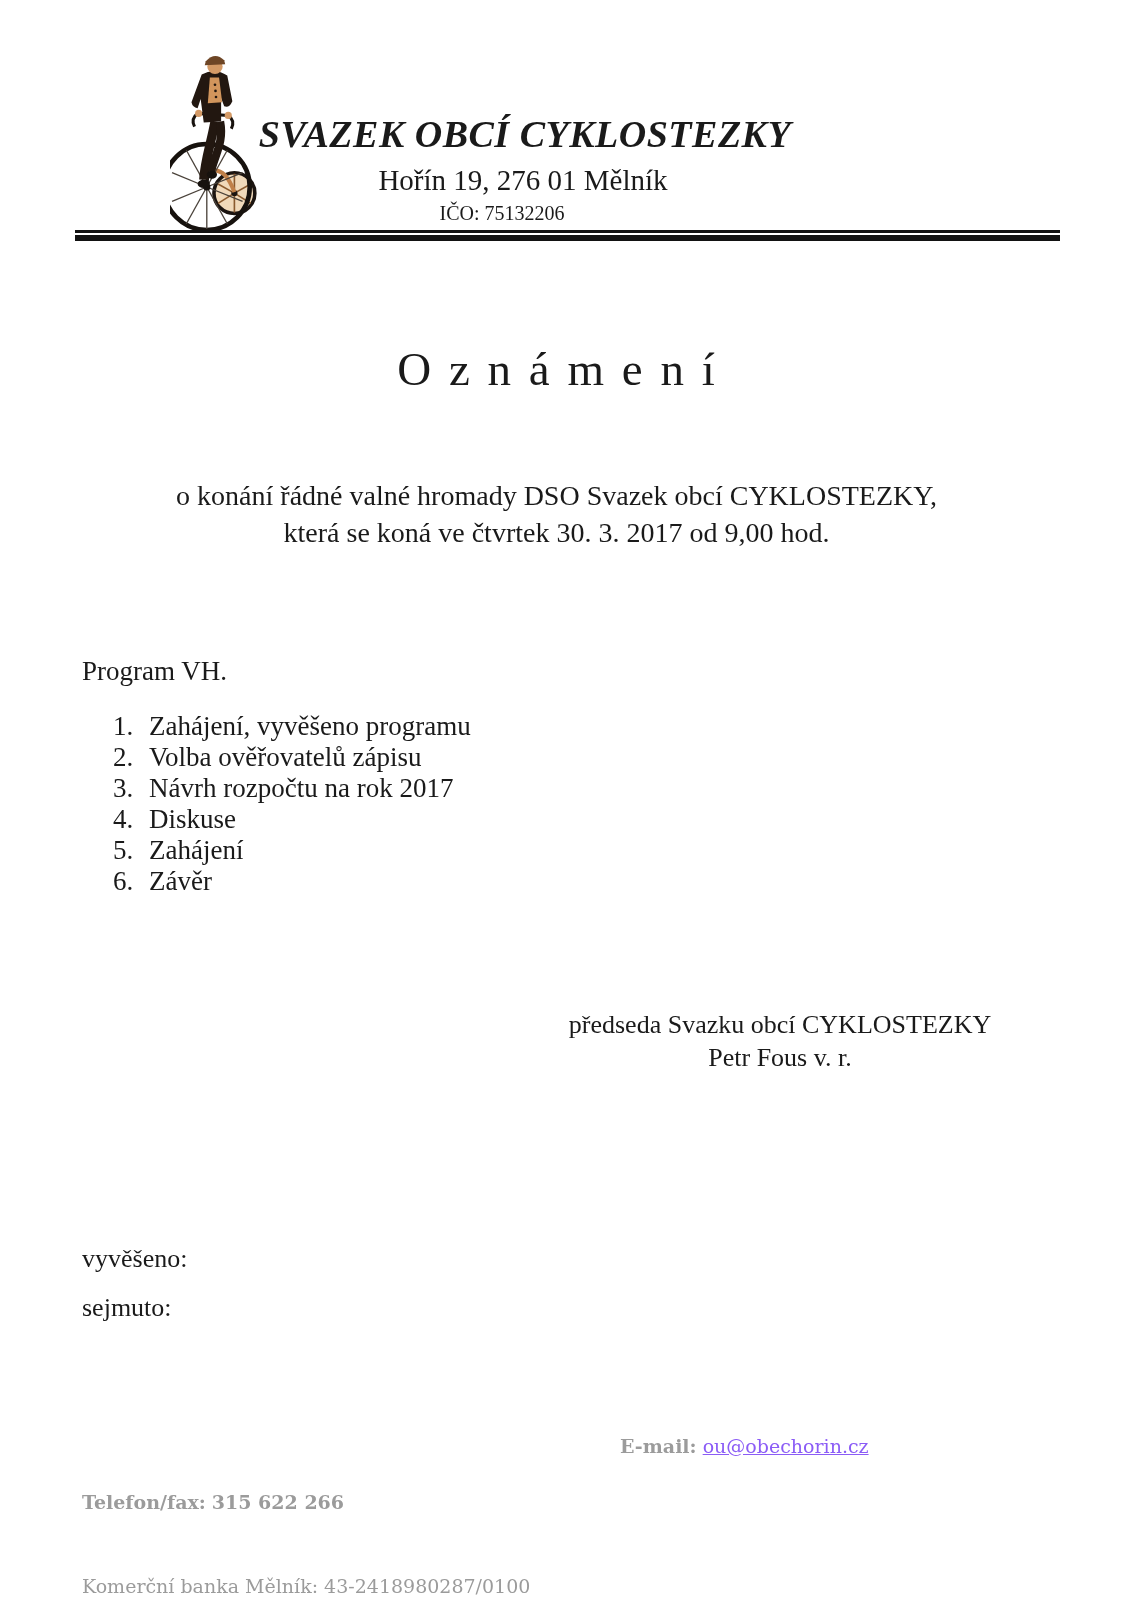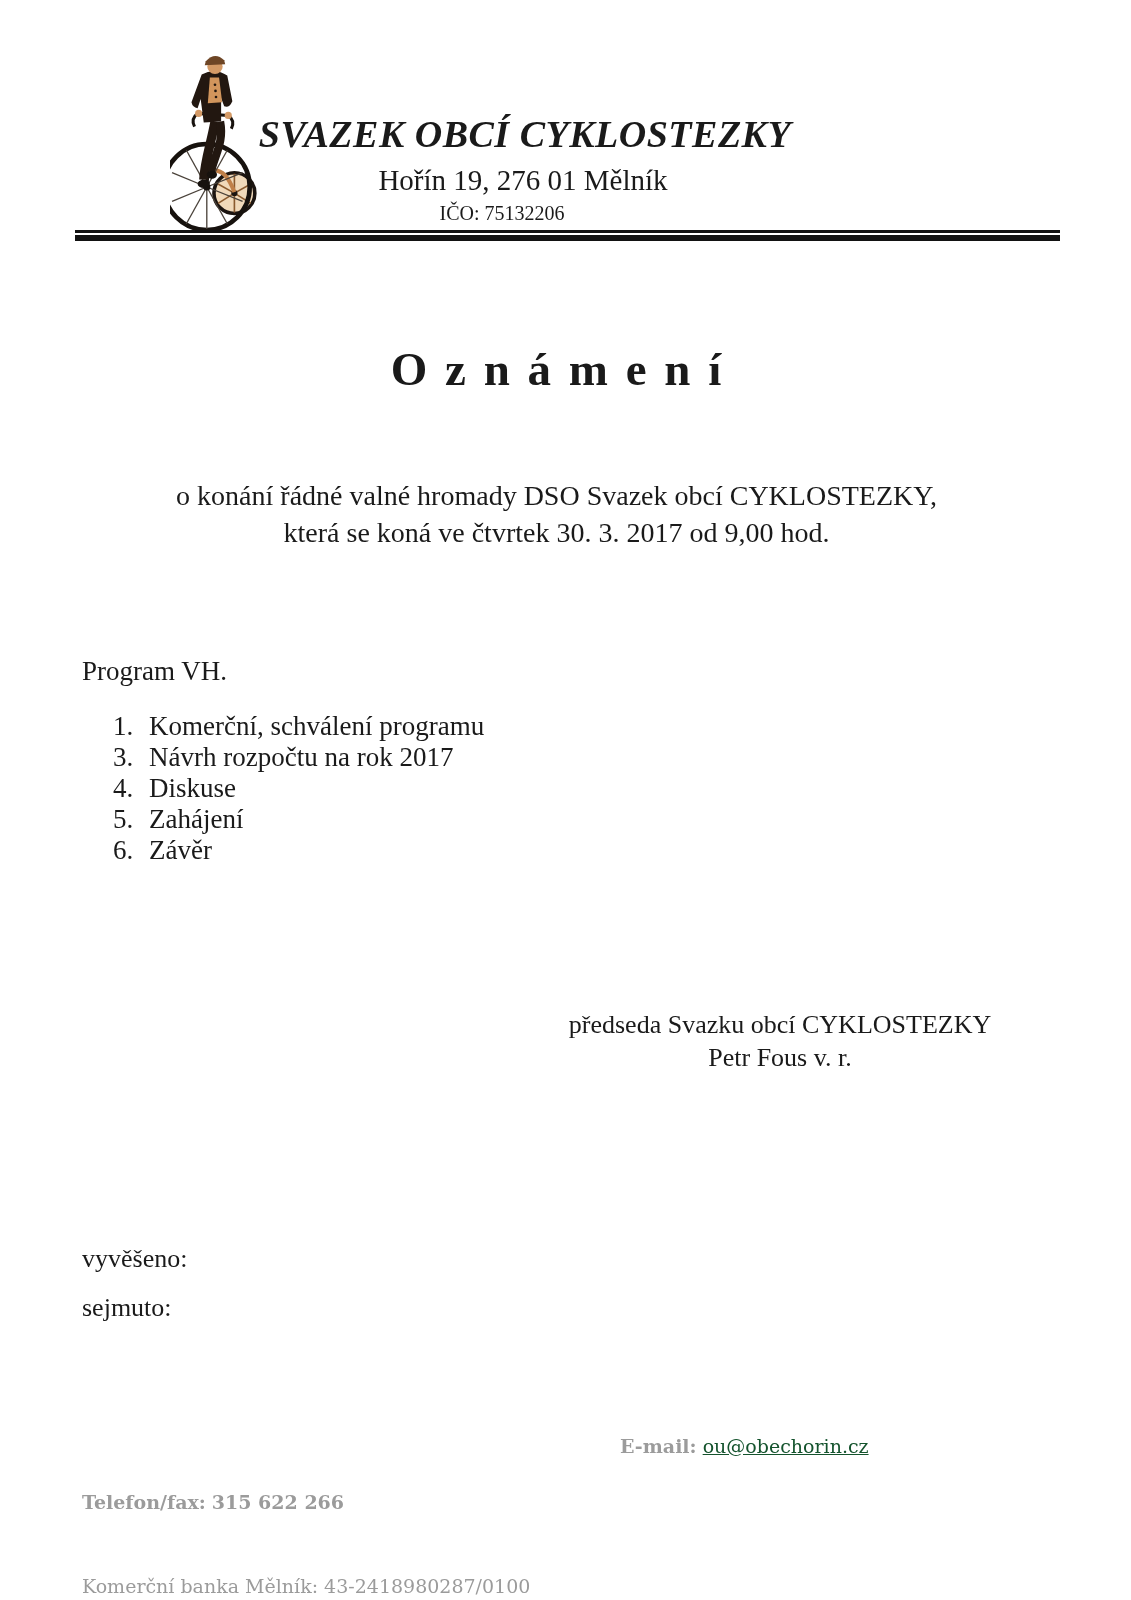--- a/index.html
+++ b/index.html
@@ -66,21 +66,21 @@
   }
 
   
   .doc-title {
     left: 0;
     top: 342px;
     width: 1115px;
     margin: 0;
     text-align: center;
     font-size: 47px;
-    font-weight: 700;
+    font-weight: 400;
     letter-spacing: 3px;
     white-space: pre;
   }
 
   
   .intro {
     left: 0;
     top: 477px;
     width: 1113px;
     text-align: center;
@@ -126,21 +126,21 @@
   .footer-left, .footer-right {
     font-family: "DejaVu Serif", serif;
     font-size: 19px;
     color: #9b9b9b;
     line-height: 28px;
   }
   .footer-left  { left: 82px;  top: 1432px; white-space: pre-wrap; }
   .footer-right { left: 620px; top: 1432px; white-space: nowrap; }
   .fb { font-weight: 700; }
   .email-link {
-    color: #14532d;
+    color: #8b5cf6;
     text-decoration: underline;
     cursor: pointer;
   }
 </style>
 </head>
 <body>
 
 <div class="page">
 
   <div class="abs logo">
@@ -211,21 +211,22 @@
 
   <h1 class="abs doc-title">O z n á m e n í</h1>
 
   <div class="abs intro">
     <div>o konání řádné valné hromady DSO Svazek obcí CYKLOSTEZKY,</div>
     <div>která se koná ve čtvrtek 30. 3. 2017 od 9,00 hod.</div>
   </div>
 
   <div class="abs program-heading">Program VH.</div>
   <ol class="abs program-list">
-    <li><span class="num">1.</span><span>Komerční, schválení programu</span></li>
+    <li><span class="num">1.</span><span>Zahájení, vyvěšeno programu</span></li>
+    <li><span class="num">2.</span><span>Volba ověřovatelů zápisu</span></li>
     <li><span class="num">3.</span><span>Návrh rozpočtu na rok 2017</span></li>
     <li><span class="num">4.</span><span>Diskuse</span></li>
     <li><span class="num">5.</span><span>Zahájení</span></li>
     <li><span class="num">6.</span><span>Závěr</span></li>
   </ol>
 
   <div class="abs signature">
     <div>předseda Svazku obcí CYKLOSTEZKY</div>
     <div>Petr Fous v. r.</div>
   </div>

